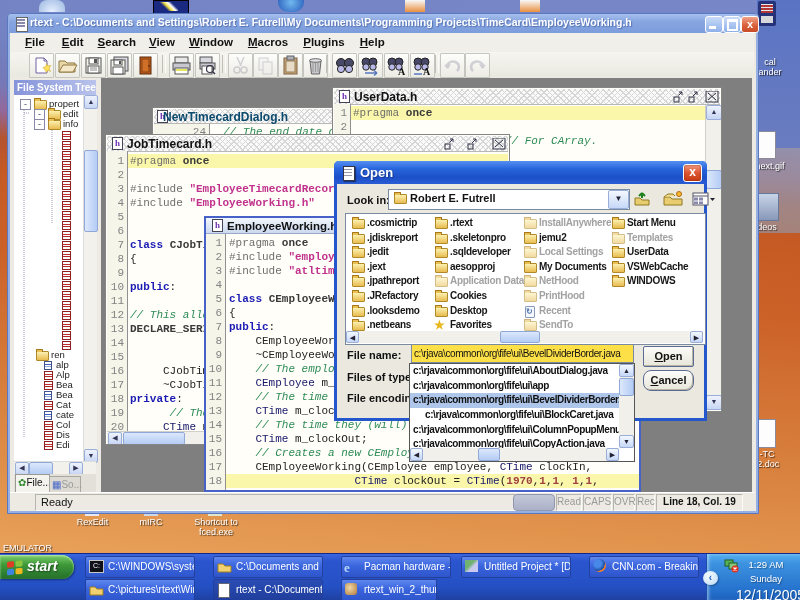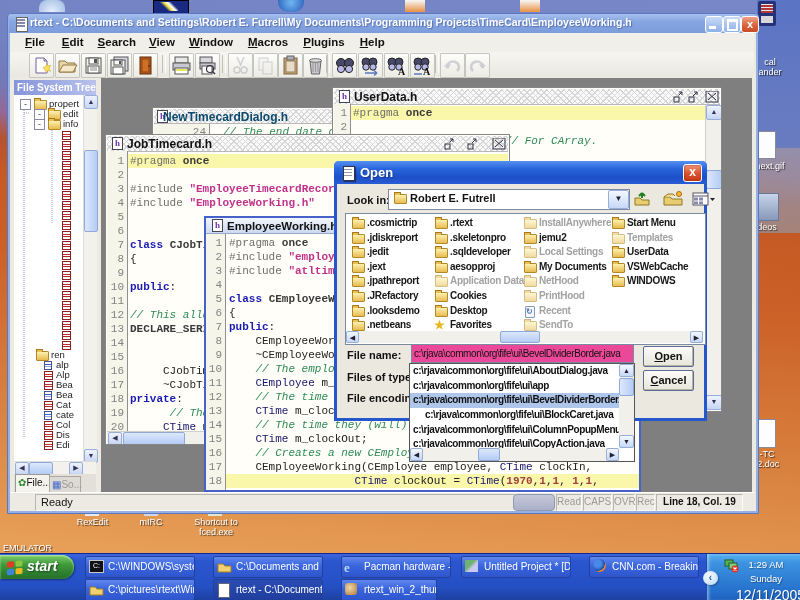--- a/index.html
+++ b/index.html
@@ -478,25 +478,25 @@
   <div class="fi"><span class="fold"></span>VSWebCache</div>
   <div class="fi"><span class="fold"></span>WINDOWS</div>
  </div>
 
  <div class="a" style="left:12px;top:170px;width:357px;height:12px;background:#f1f0ea"></div>
  <div class="a" style="left:12px;top:170px;width:13px;height:12px;background:linear-gradient(#f4f8fe,#c6d8f8);border:1px solid #98aed8;border-radius:2px;font-size:7px;color:#223;text-align:center;line-height:11px;box-sizing:border-box">◀</div>
  <div class="a" style="left:356px;top:170px;width:13px;height:12px;background:linear-gradient(#f4f8fe,#c6d8f8);border:1px solid #98aed8;border-radius:2px;font-size:7px;color:#223;text-align:center;line-height:11px;box-sizing:border-box">▶</div>
  <div class="a" style="left:166px;top:170px;width:40px;height:12px;background:linear-gradient(#dce8fc,#b4ccf4);border:1px solid #90a8d8;border-radius:2px;box-sizing:border-box"></div>
 
  <div class="a" style="left:13px;top:188px;font-size:11px;font-weight:bold;color:#111">File name:</div>
- <div class="a" style="left:77px;top:183px;width:219px;height:17px;background:#ec4899;border:1px solid #7a8aa0;font-size:10px;color:#111;line-height:17px;white-space:nowrap;overflow:hidden;letter-spacing:-.4px;padding-left:2px">c:\rjava\common\org\fife\ui\BevelDividerBorder.java</div>
+ <div class="a" style="left:77px;top:183px;width:219px;height:17px;background:#fde047;border:1px solid #7a8aa0;font-size:10px;color:#111;line-height:17px;white-space:nowrap;overflow:hidden;letter-spacing:-.4px;padding-left:2px">c:\rjava\common\org\fife\ui\BevelDividerBorder.java</div>
  <div class="a" style="left:13px;top:210px;font-size:11px;font-weight:bold;color:#111">Files of type:</div>
  <div class="a" style="left:13px;top:231px;font-size:11px;font-weight:bold;color:#111">File encoding:</div>
  <div class="a" style="left:309px;top:185px;width:49px;height:19px;background:linear-gradient(#fcfbf8,#e8e6da);border:1px solid #5a6c94;border-radius:2px;box-shadow:inset -1px -1px 0 #b8b4a4;font-size:11px;font-weight:bold;color:#111;text-align:center;line-height:18px"><u>O</u>pen</div>
- <div class="a" style="left:309px;top:209px;width:49px;height:19px;background:linear-gradient(#fcfbf8,#e8e6da);border:1px solid #5a6c94;border-radius:2px;box-shadow:inset -1px -1px 0 #b8b4a4;font-size:11px;font-weight:bold;color:#111;text-align:center;line-height:18px"><u>C</u>ancel</div>
+ <div class="a" style="left:309px;top:209px;width:49px;height:19px;background:linear-gradient(#fcfbf8,#e8e6da);border:1px solid #5a6c94;border-radius:8px;box-shadow:inset -1px -1px 0 #b8b4a4;font-size:11px;font-weight:bold;color:#111;text-align:center;line-height:18px"><u>C</u>ancel</div>
 </div>
 
 <div class="a" style="left:409px;top:363px;width:226px;height:99px;background:#fff;border:1px solid #555;box-sizing:border-box">
  <div class="a" style="left:0;top:0;width:209px;font-size:10px;font-weight:bold;color:#111;letter-spacing:-.4px;white-space:nowrap;overflow:hidden">
   <div style="height:13.7px;padding:1px 0 0 3px">c:\rjava\common\org\fife\ui\AboutDialog.java</div>
   <div style="height:13.7px;padding:1px 0 0 3px">c:\rjava\common\org\fife\ui\app</div>
   <div style="height:13.7px;padding:1px 0 0 3px;background:#aec6ea">c:\rjava\common\org\fife\ui\BevelDividerBorder.</div>
   <div style="height:13.7px;padding:1px 0 0 15px">c:\rjava\common\org\fife\ui\BlockCaret.java</div>
   <div style="height:13.7px;padding:1px 0 0 3px">c:\rjava\common\org\fife\ui\ColumnPopupMenu.</div>
   <div style="height:13.7px;padding:1px 0 0 3px">c:\rjava\common\org\fife\ui\CopyAction.java</div>

